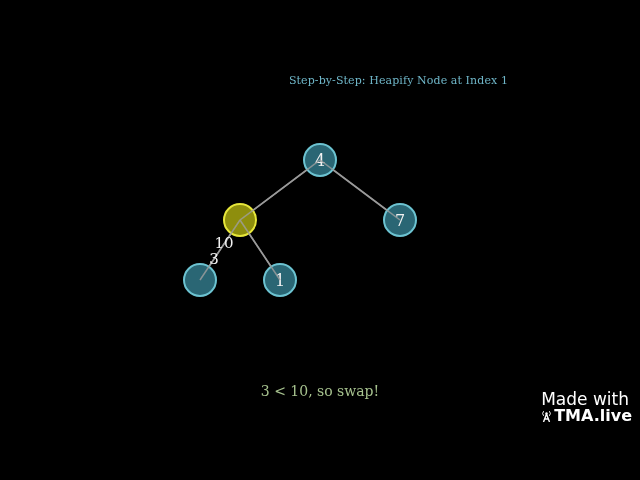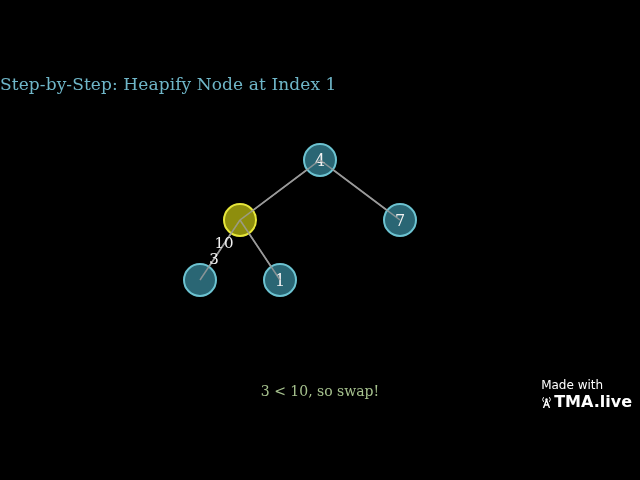--- a/index.html
+++ b/index.html
@@ -14,23 +14,23 @@
       position: relative;
       width: 640px;
       height: 480px;
       background: #000000;
     }
     .title {
       position: absolute;
       left: 0;
       top: 74px;
       width: 508px;
-      text-align: left;
+      text-align: right;
       font-family: "DejaVu Serif", serif;
-      font-size: 17px;
+      font-size: 11px;
       color: #6fb6c8;
       letter-spacing: 0.1px;
     }
     svg.tree {
       position: absolute;
       left: 0;
       top: 0;
       width: 640px;
       height: 480px;
     }
@@ -56,22 +56,23 @@
     }
     .watermark {
       position: absolute;
       right: 8px;
       top: 377px;
       text-align: left;
       font-family: "DejaVu Sans", sans-serif;
       color: #ffffff;
     }
     .watermark .made {
-      font-size: 12px;
+      font-size: 17px;
       line-height: 16px;
+      margin-top: 14px;
     }
     .watermark .brand {
       font-size: 16px;
       font-weight: bold;
       line-height: 17px;
       display: flex;
       align-items: center;
       gap: 2px;
     }
     .watermark .brand svg {

